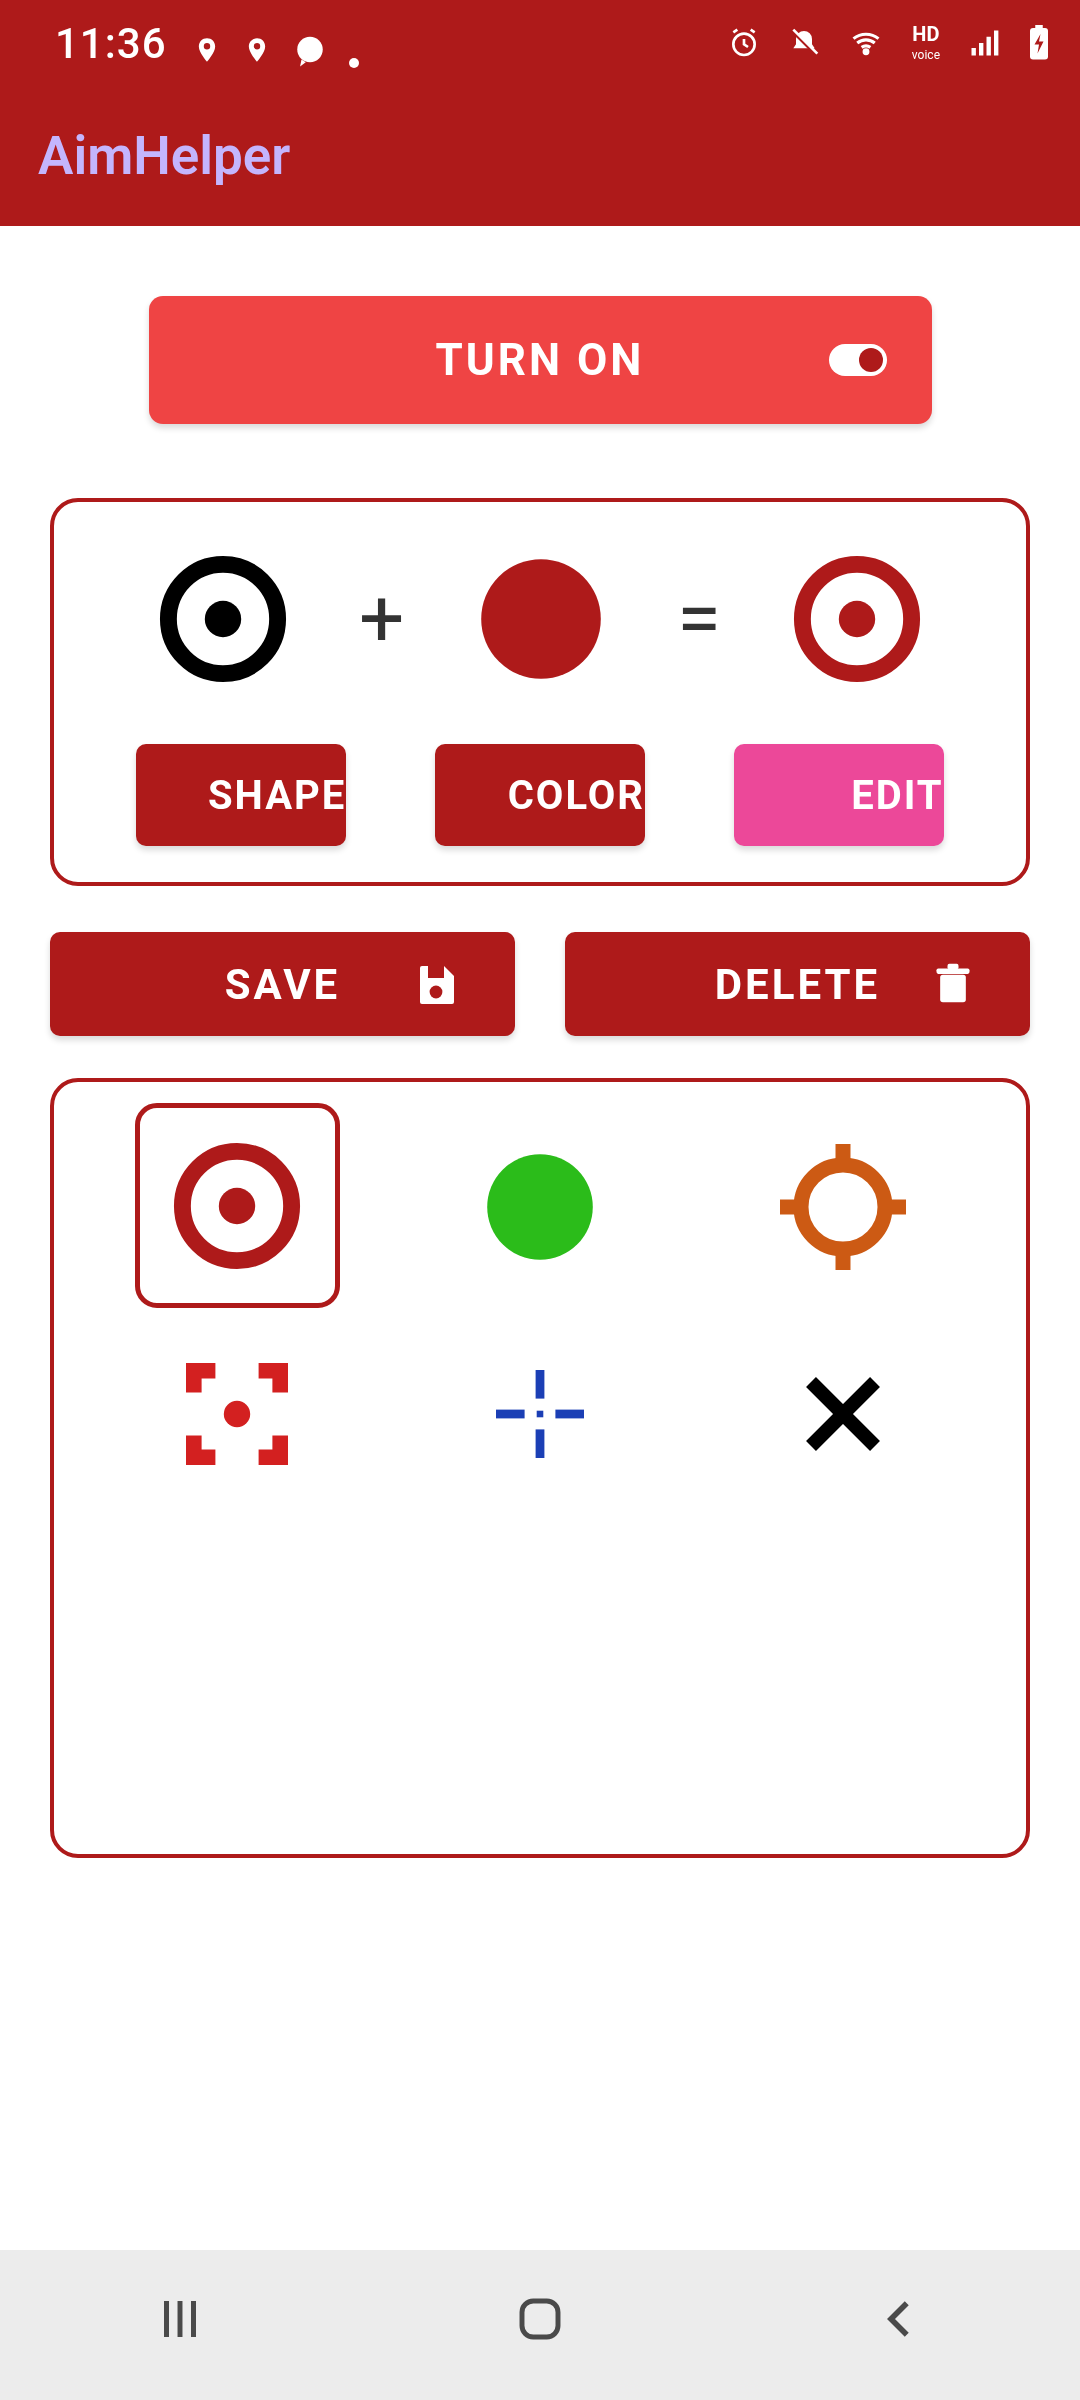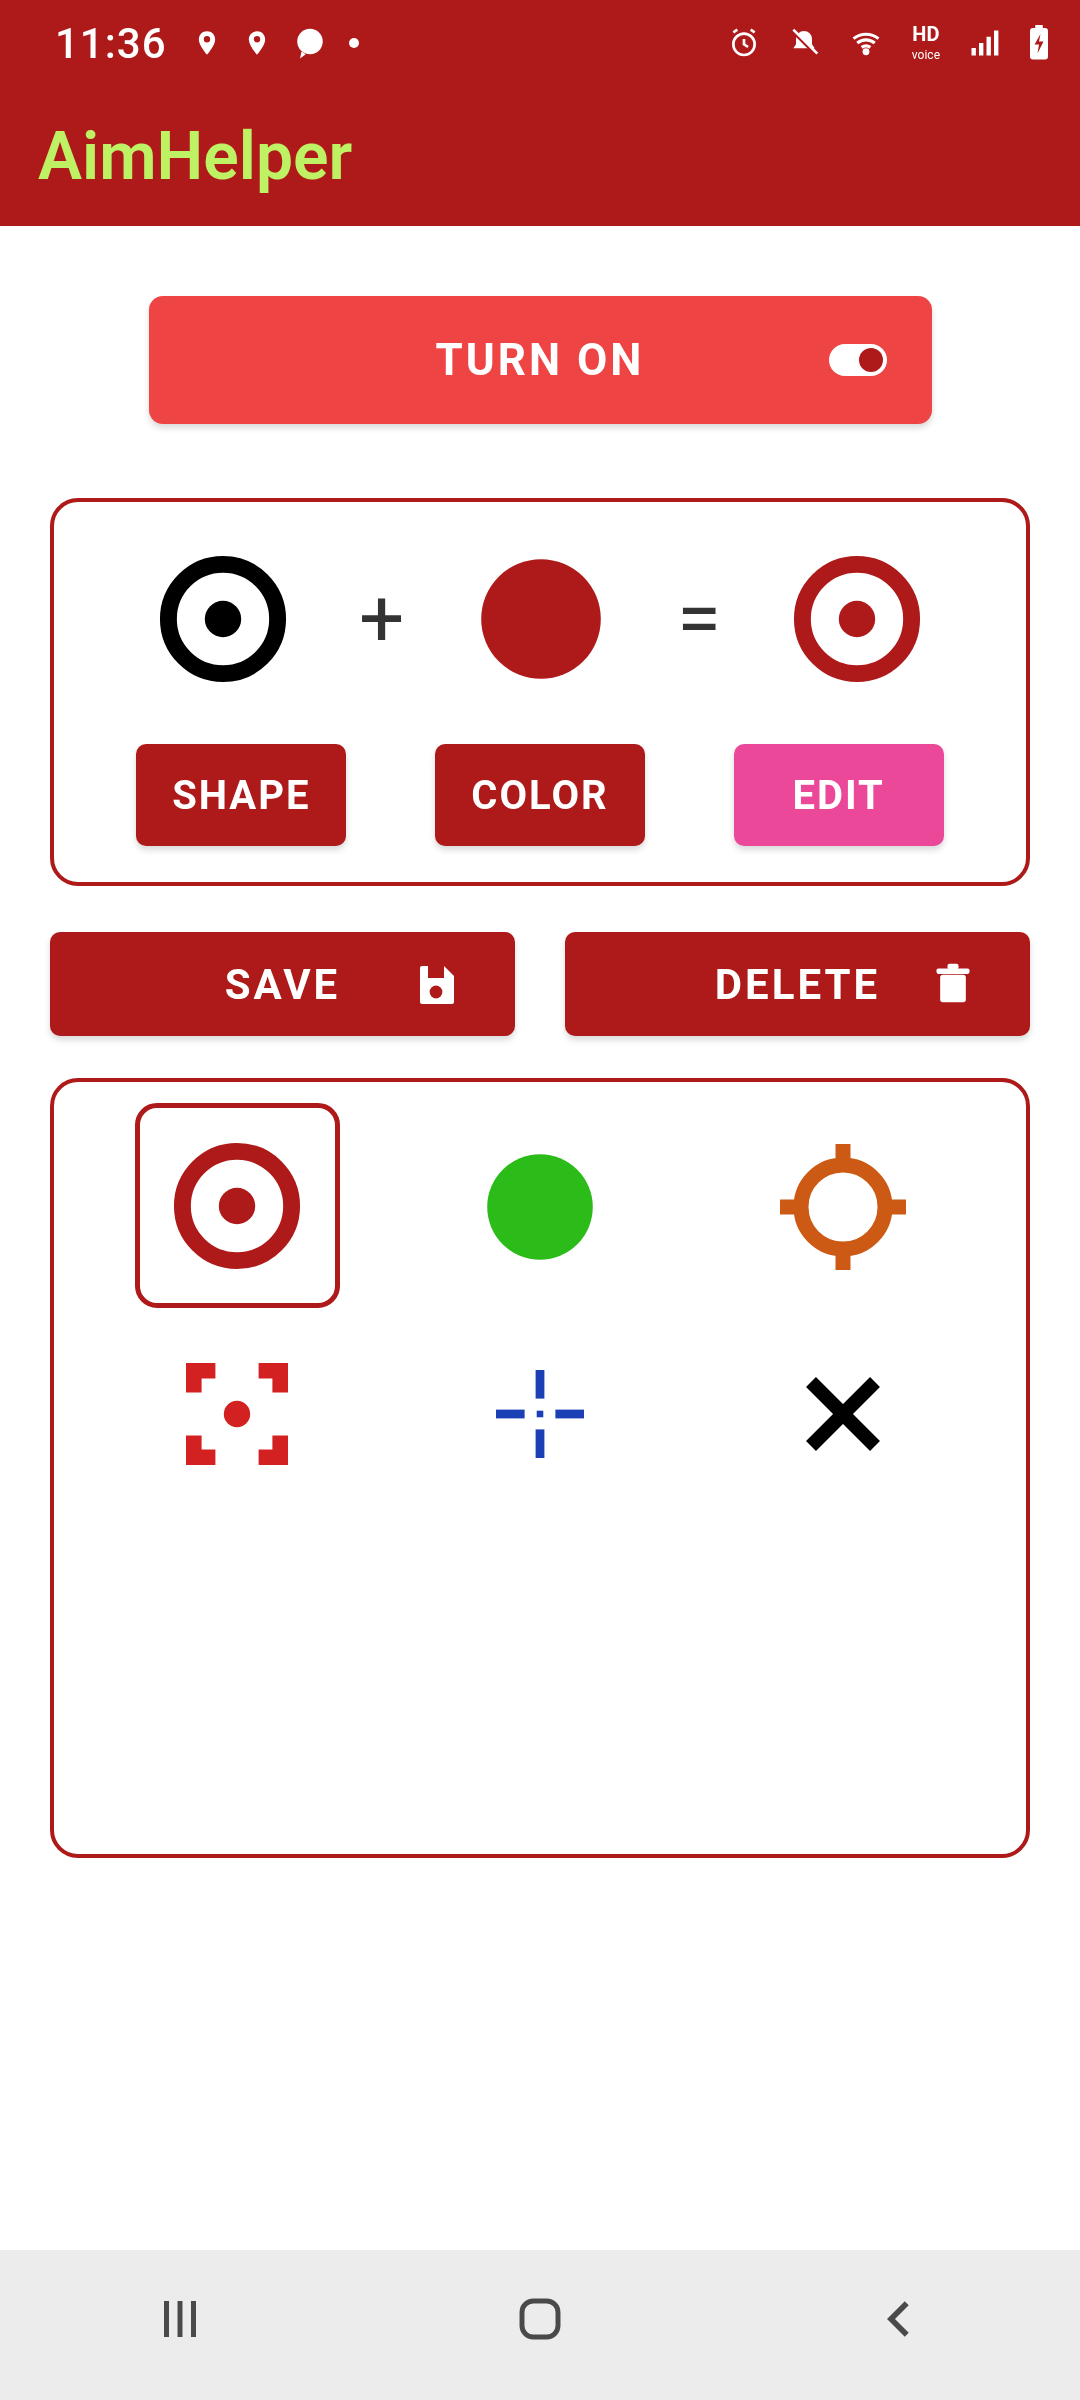--- a/index.html
+++ b/index.html
@@ -3,30 +3,30 @@
 <meta charset="utf-8">
 <style>
   * { box-sizing: border-box; margin: 0; padding: 0; }
   html, body { width: 1080px; height: 2400px; background: #fff; font-family: Roboto, Arial, sans-serif; overflow: hidden; }
 
   .status-bar {
     width: 100%; height: 86px; background: #AE1A1A;
     display: flex; align-items: center; justify-content: space-between;
     padding: 0 30px 0 55px; color: #fff; font-size: 42px;
   }
-  .status-left { display: flex; align-items: center; gap: 22px; }
+  .status-left { display: flex; align-items: flex-end; gap: 22px; }
   .status-time { font-weight: 500; letter-spacing: 1px; margin-right: 4px; }
   .status-right { display: flex; align-items: center; gap: 28px; }
   .status-right svg { display: block; }
   .dot { width:10px; height:10px; background:#fff; border-radius:50%; }
 
   .app-bar {
-    width: 100%; height: 140px; background: #AE1A1A; color:#bef264;
+    width: 100%; height: 140px; background: #AE1A1A; color:#c4b5fd;
     display:flex; align-items:center; padding-left: 38px;
-    font-size: 66px; font-weight: 600;
+    font-size: 53px; font-weight: 600;
   }
 
   .content { padding: 70px 50px 0; }
 
   .turn-on-btn {
     width: 783px; margin: 0 auto; height: 128px; background:#ef4444; border-radius: 14px;
     display:flex; align-items:center; justify-content:center;
     color:#fff; font-size:44px; font-weight:700; letter-spacing:3px;
     position: relative;
     box-shadow: 0 4px 6px rgba(0,0,0,.15);
@@ -42,21 +42,21 @@
     margin-top: 74px;
     border: 4px solid #AE1A1A; border-radius: 28px;
     padding: 52px 38px 36px;
   }
   .formula { display:flex; align-items:center; justify-content:space-around; padding:0 30px; }
   .op { font-size:80px; font-weight:400; color:#333; }
 
   .config-btns { display:flex; justify-content:space-around; margin-top:60px; }
   .cfg-btn {
     width: 210px; height: 102px; border-radius:10px;
-    display:flex; align-items:center; justify-content:center;
+    display:flex; align-items:center; justify-content:flex-end;
     font-size:40px; font-weight:700; letter-spacing:2px; color:#fff;
     box-shadow: 0 4px 6px rgba(0,0,0,.15);
   }
   .cfg-btn.active { background:#AE1A1A; }
   .cfg-btn.disabled { background:#ec4899; }
 
   .sd-row { display:flex; gap:50px; margin-top:46px; }
   .sd-btn {
     flex:1; height: 104px; background:#AE1A1A; border-radius:10px;
     display:flex; align-items:center; justify-content:center; gap:130px;

